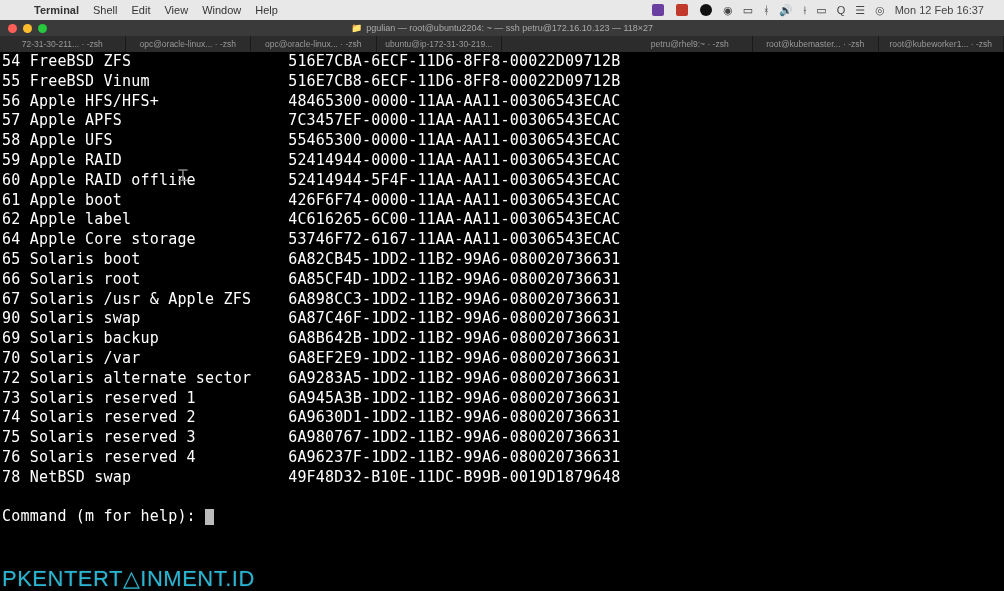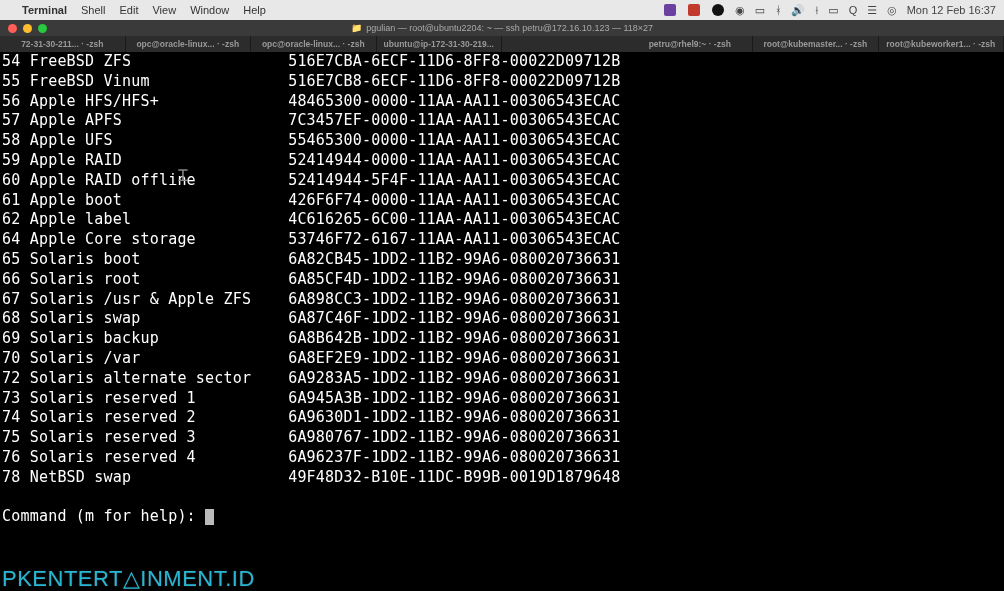--- a/index.html
+++ b/index.html
@@ -10,21 +10,21 @@
       background: #000;
       overflow: hidden;
       position: relative;
     }
     
     .menubar {
       height: 20px;
       background: #e8e8e8;
       display: flex;
       align-items: center;
-      padding: 0 8px;
+      padding: 0 20px;
       font-size: 11px;
       color: #333;
       justify-content: space-between;
     }
     .menubar-left { display: flex; align-items: center; gap: 14px; }
     .menubar-left .apple { font-size: 13px; }
     .menubar-left .app-name { font-weight: 600; }
     .menubar-right { display: flex; align-items: center; gap: 10px; font-size: 11px; color:#444;}
     .menubar-right .icon-box { width:14px; height:14px; display:flex;align-items:center;justify-content:center;}
     .menubar-right .sq { width:12px;height:12px;border-radius:2px;}
@@ -66,21 +66,20 @@
       flex: 1;
       border-right: 1px solid #1a1a1a;
       display: flex;
       align-items: center;
       justify-content: center;
       padding: 0 13px;
       overflow: hidden;
       white-space: nowrap;
       text-overflow: ellipsis;
       cursor: pointer;
-      font-weight: bold;
     }
     .tabbar .tab.active { background: #424242; color: #ddd; margin-top: 28px; }
     
     .terminal {
       background: #000;
       color: #fff;
       font-family: "Menlo", "Consolas", monospace;
       font-size: 15px;
       line-height: 19.8px;
       padding: 0 2px;
@@ -186,21 +185,21 @@
     <div class="row">57 Apple APFS                  7C3457EF-0000-11AA-AA11-00306543ECAC</div>
     <div class="row">58 Apple UFS                   55465300-0000-11AA-AA11-00306543ECAC</div>
     <div class="row">59 Apple RAID                  52414944-0000-11AA-AA11-00306543ECAC</div>
     <div class="row">60 Apple RAID offline          52414944-5F4F-11AA-AA11-00306543ECAC</div>
     <div class="row">61 Apple boot                  426F6F74-0000-11AA-AA11-00306543ECAC</div>
     <div class="row">62 Apple label                 4C616265-6C00-11AA-AA11-00306543ECAC</div>
     <div class="row">64 Apple Core storage          53746F72-6167-11AA-AA11-00306543ECAC</div>
     <div class="row">65 Solaris boot                6A82CB45-1DD2-11B2-99A6-080020736631</div>
     <div class="row">66 Solaris root                6A85CF4D-1DD2-11B2-99A6-080020736631</div>
     <div class="row">67 Solaris /usr &amp; Apple ZFS    6A898CC3-1DD2-11B2-99A6-080020736631</div>
-    <div class="row">68 Solaris swap                6A87C46F-1DD2-11B2-99A6-080020736631</div>
+    <div class="row">90 Solaris swap                6A87C46F-1DD2-11B2-99A6-080020736631</div>
     <div class="row">69 Solaris backup              6A8B642B-1DD2-11B2-99A6-080020736631</div>
     <div class="row">70 Solaris /var                6A8EF2E9-1DD2-11B2-99A6-080020736631</div>
     <div class="row">72 Solaris alternate sector    6A9283A5-1DD2-11B2-99A6-080020736631</div>
     <div class="row">73 Solaris reserved 1          6A945A3B-1DD2-11B2-99A6-080020736631</div>
     <div class="row">74 Solaris reserved 2          6A9630D1-1DD2-11B2-99A6-080020736631</div>
     <div class="row">75 Solaris reserved 3          6A980767-1DD2-11B2-99A6-080020736631</div>
     <div class="row">76 Solaris reserved 4          6A96237F-1DD2-11B2-99A6-080020736631</div>
     <div class="row">78 NetBSD swap                 49F48D32-B10E-11DC-B99B-0019D1879648</div>
     <div class="row"> </div>
     <div class="prompt-line"><span>Command (m for help): </span><span class="block-cursor"></span></div>

